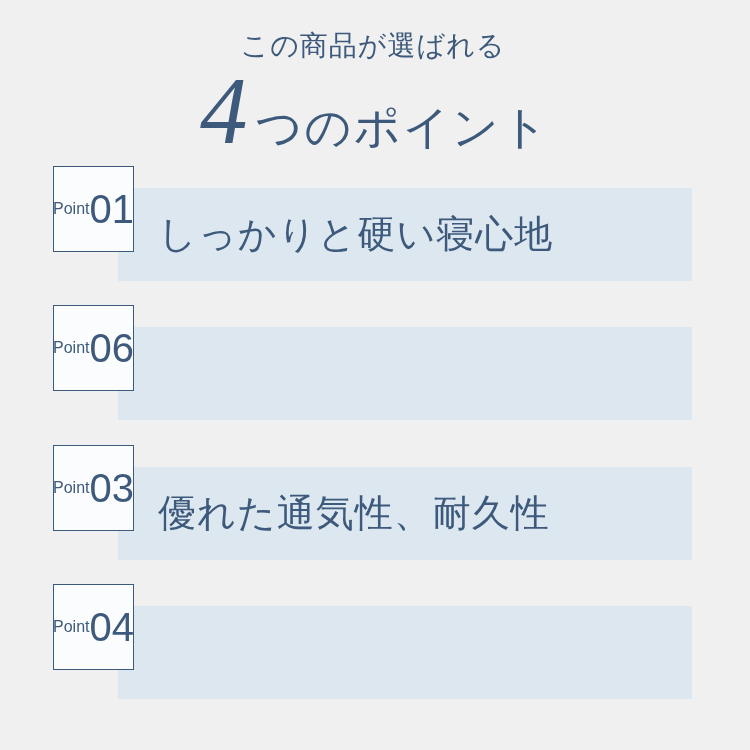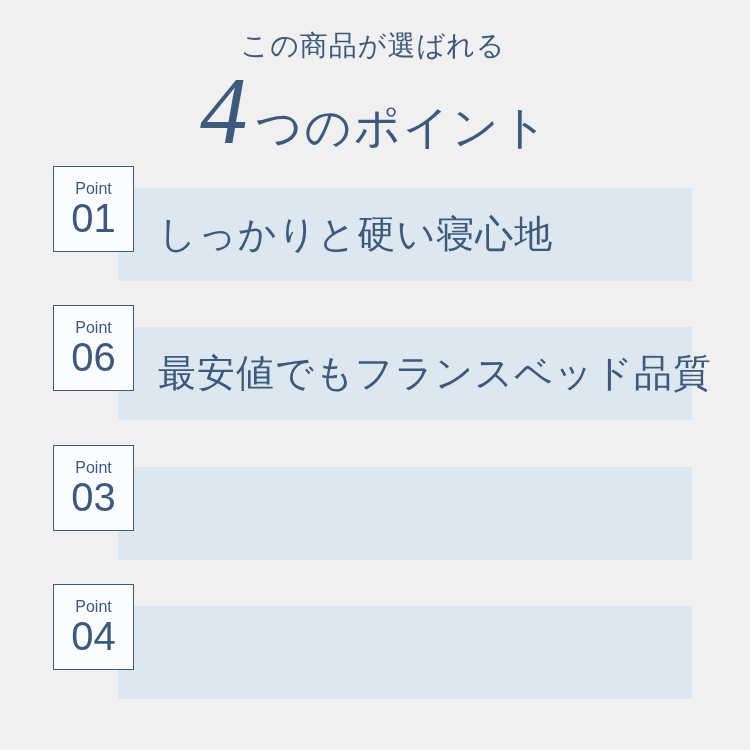--- a/index.html
+++ b/index.html
@@ -37,21 +37,21 @@
     position:absolute; left:118px; top:22px;
     width:574px; height:93px;
     background: var(--band, #dce7f0);
   }
   .point-box {
     position:absolute; left:53px; top:0;
     width:81px; height:86px;
     box-sizing:border-box;
     background: var(--box_fill, #fbfcfd);
     border:1.5px solid var(--accent, #3d5a7c);
-    display:flex; flex-direction:column;
+    display:flex; flex-direction:row;
     align-items:center; justify-content:center;
     font-family:"Liberation Sans","DejaVu Sans",sans-serif;
   }
   .point-label {
     font-size:16px; line-height:1.2;
   }
   .point-number {
     font-size:40px; line-height:1.02; font-weight:400;
   }
   .point-text {
@@ -82,28 +82,28 @@
       <span class="point-number">01</span>
     </div>
     <div class="point-text">しっかりと硬い寝心地</div>
   </div>
       <div class="point-row" style="top: 305px;">
     <div class="band"></div>
     <div class="point-box">
       <span class="point-label">Point</span>
       <span class="point-number">06</span>
     </div>
-    <div class="point-text">最安値でもフランスベッド品質</div>
   </div>
       <div class="point-row" style="top: 445px;">
     <div class="band"></div>
     <div class="point-box">
       <span class="point-label">Point</span>
       <span class="point-number">03</span>
     </div>
+    <div class="point-text">優れた通気性、耐久性</div>
   </div>
       <div class="point-row" style="top: 584px;">
     <div class="band"></div>
     <div class="point-box">
       <span class="point-label">Point</span>
       <span class="point-number">04</span>
     </div>
   </div>
     </div>
 </div>

